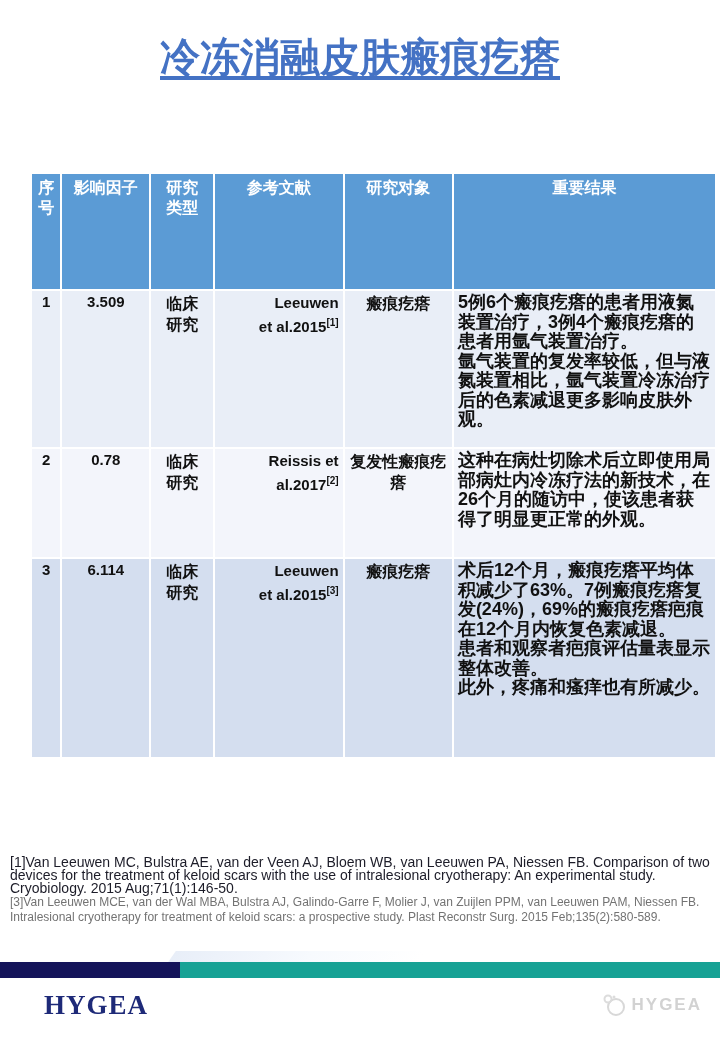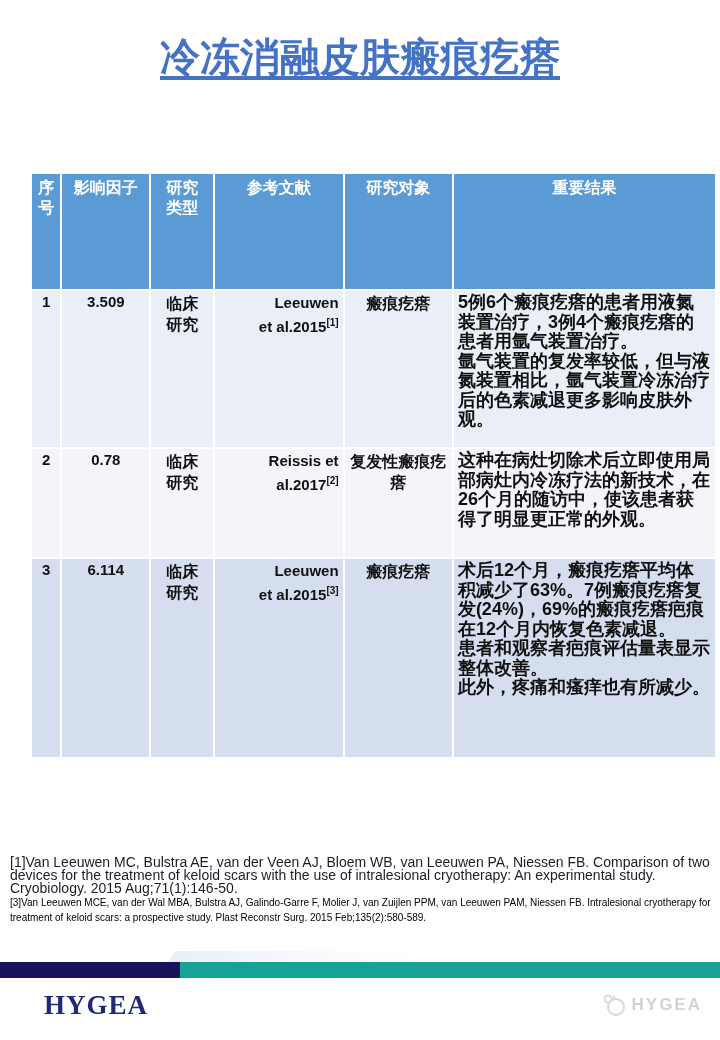--- a/index.html
+++ b/index.html
@@ -37,21 +37,21 @@
   td.c-ref sup { font-size:10px; }
   td.c-res {
     text-align:left; font-weight:bold; font-size:18px; line-height:19.5px;
     padding:3px 5px 2px 5px; color:#111;
   }
 
   
   .footnotes { position:absolute; left:10px; top:856px; width:702px; }
   .footnotes p { margin:0; }
   .fn { font-size:14px; line-height:13px; color:#1c1c28; }
-  .fn-blue { font-size:10px; line-height:15.2px; color:#000000; }
+  .fn-blue { font-size:12px; line-height:15.2px; color:#737373; }
 
   
   .bar-deco {
     position:absolute; top:951px; left:172px; width:250px; height:11px;
     background:linear-gradient(90deg,#e8eef8 0%,#f7fafe 55%,rgba(255,255,255,0) 100%);
     transform:skewX(-35deg);
   }
   .bottom-bar { position:absolute; top:962px; left:0; width:720px; height:16px; display:flex; }
   .bottom-bar .navy { width:180px; height:100%; background:#14145A; }
   .bottom-bar .teal { flex:1; height:100%; background:#17A295; }

